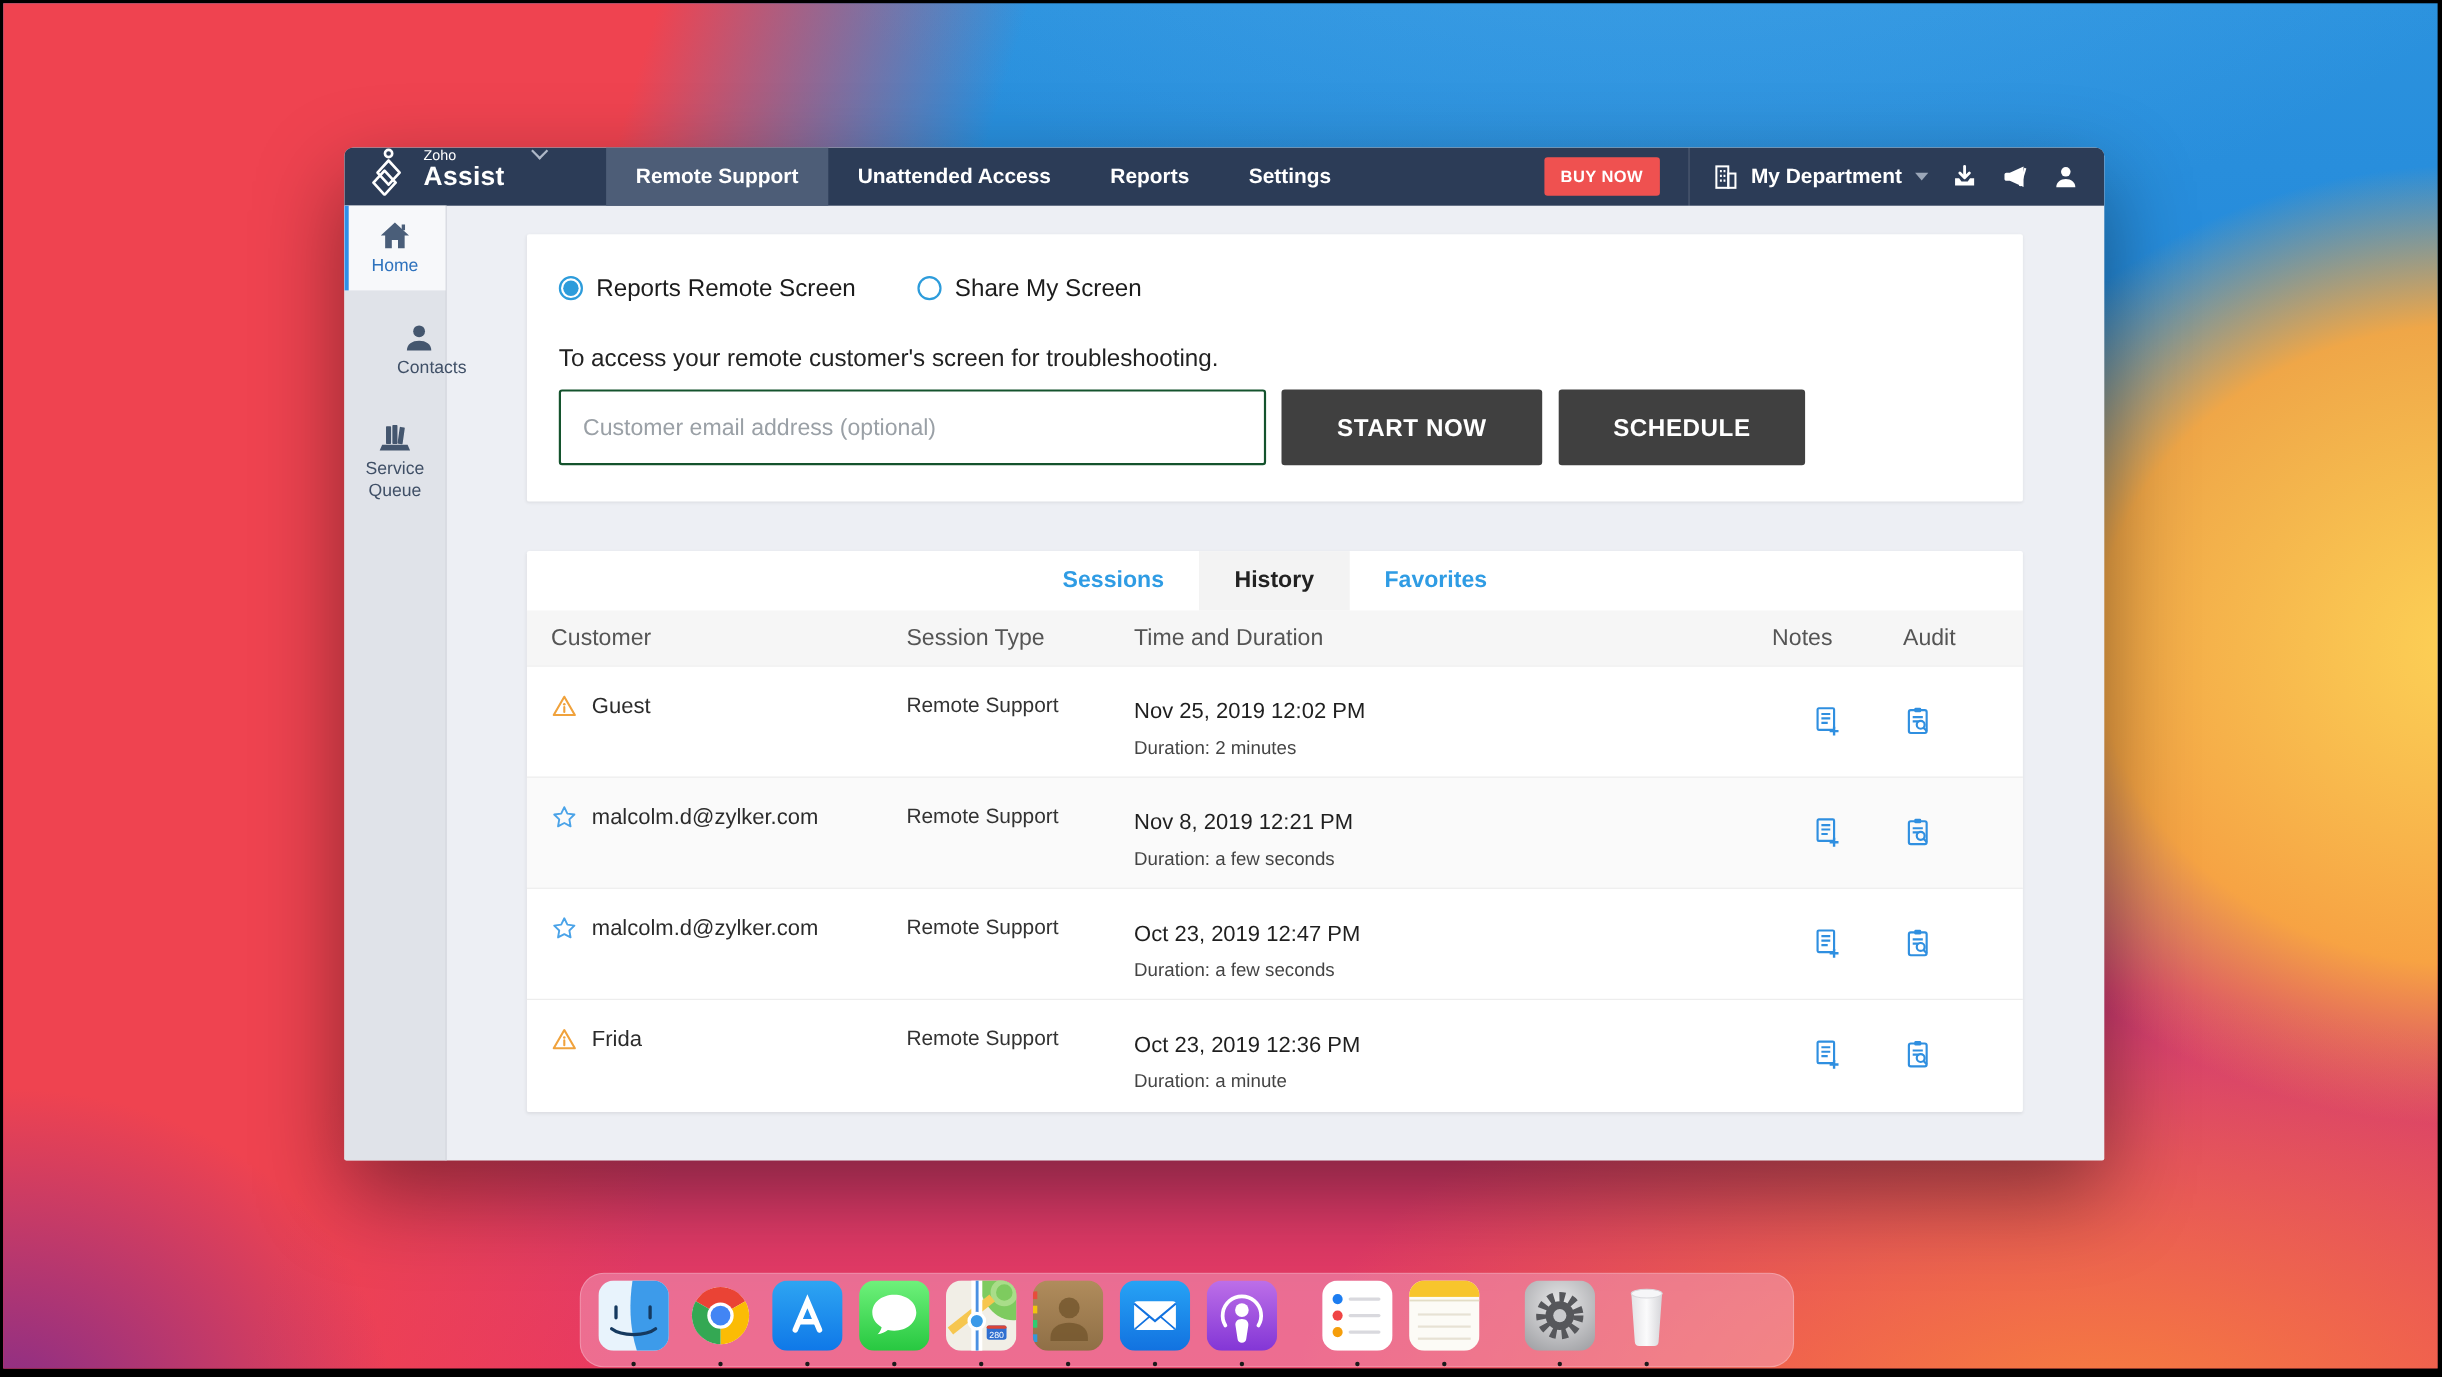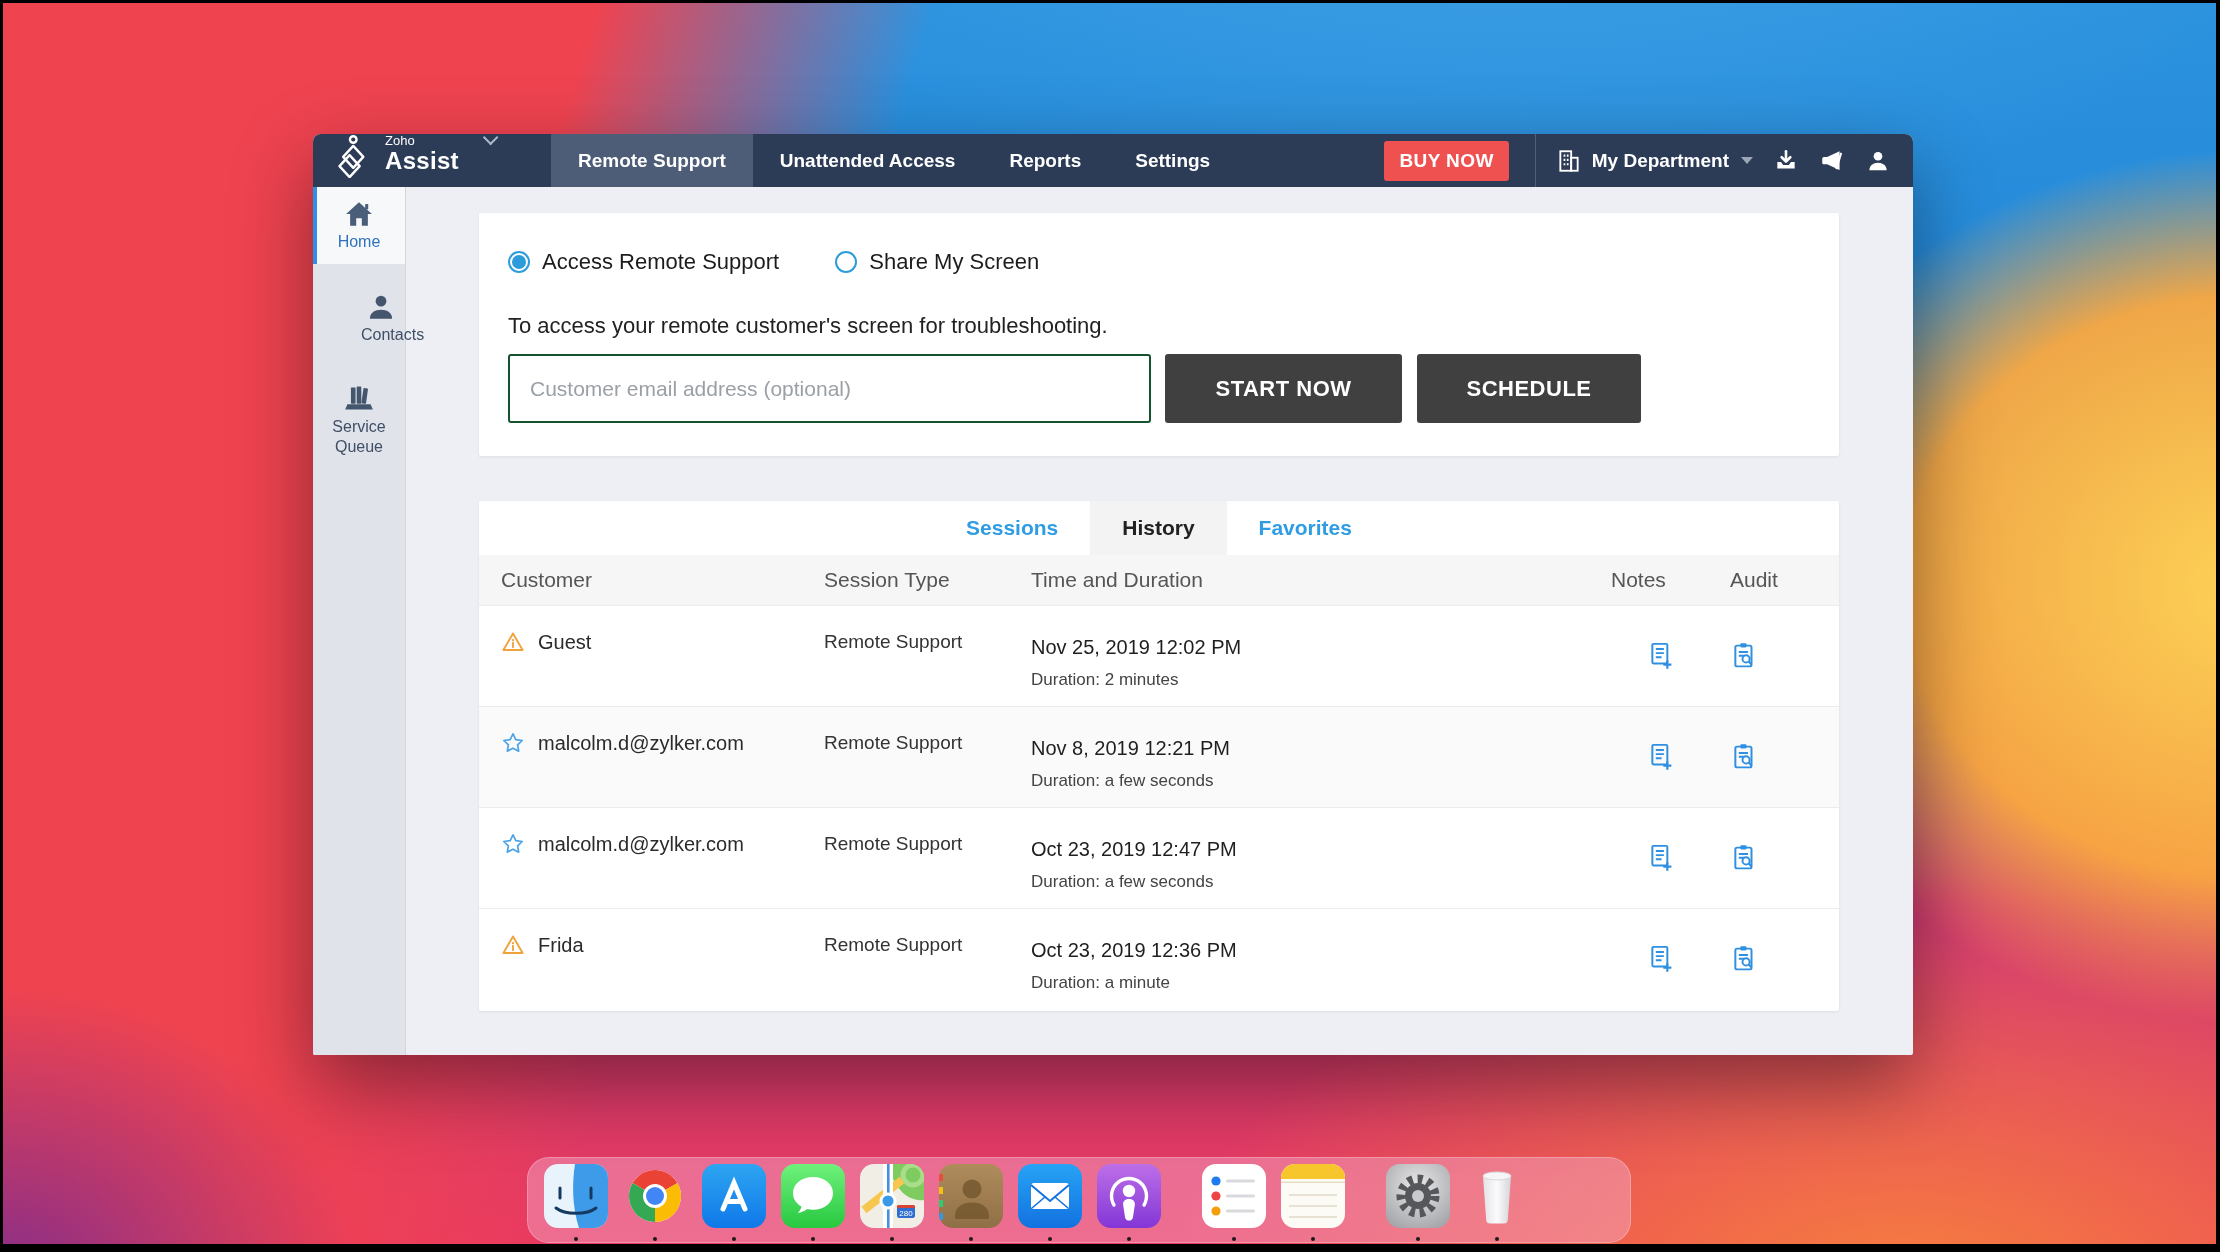--- a/index.html
+++ b/index.html
@@ -31,21 +31,21 @@
   .brand-text{ line-height:1; }
   .brand-text .small{ font-size:13px; display:block; margin-bottom:2px; }
   .brand-text .big{ font-size:24px; font-weight:bold; letter-spacing:.3px; }
   .brand-caret{ margin-left:14px; width:11px; height:11px; border-right:2px solid #aeb8c8;
                 border-bottom:2px solid #aeb8c8; transform:rotate(45deg) translateY(-3px); }
   .nav-tabs{ display:flex; align-items:stretch; }
   .nav-tab{ display:flex; align-items:center; padding:0 27px; font-size:19px; font-weight:600;
             cursor:pointer; white-space:nowrap; }
   .nav-tab.active{ background:#4d5d77; }
   .nav-right{ margin-left:auto; display:flex; align-items:center; }
-  .buy-now{ background:#ef5150; border:none; color:#fff; font-weight:bold; font-size:19px;
+  .buy-now{ background:#ef5150; border:none; color:#fff; font-weight:bold; font-size:15px;
             letter-spacing:.4px; padding:9px 15px; border-radius:3px; margin-right:26px;
             cursor:pointer; font-family:inherit; }
   .nav-cluster{ display:flex; align-items:center; height:100%; border-left:1px solid rgba(255,255,255,.18);
                 padding:0 22px 0 20px; gap:20px; }
   .dept{ display:flex; align-items:center; gap:10px; cursor:pointer; font-size:19px; font-weight:600; }
   .dept-caret{ width:0; height:0; border-left:6px solid transparent; border-right:6px solid transparent;
                border-top:7px solid #9aa6b8; margin-left:2px; }
   .nav-icon{ width:26px; height:26px; cursor:pointer; }
 
   
@@ -201,21 +201,21 @@
           </g>
         </svg>
         <span class="side-label" style="display:block;max-width:72px;margin:0 auto;">Service Queue</span>
       </div>
     </div>
 
     <div class="card card1">
       <div class="radio-row">
         <div class="radio-opt">
           <span class="radio checked"></span>
-          <span>Access Remote Support</span>
+          <span>Reports Remote Screen</span>
         </div>
         <div class="radio-opt">
           <span class="radio"></span>
           <span>Share My Screen</span>
         </div>
       </div>
       <div class="subtitle">To access your remote customer's screen for troubleshooting.</div>
       <input class="email-input" type="text" placeholder="Customer email address (optional)" style="">
       <button class="btn-blue btn-start">START NOW</button>
       <button class="btn-blue btn-schedule">SCHEDULE</button>

